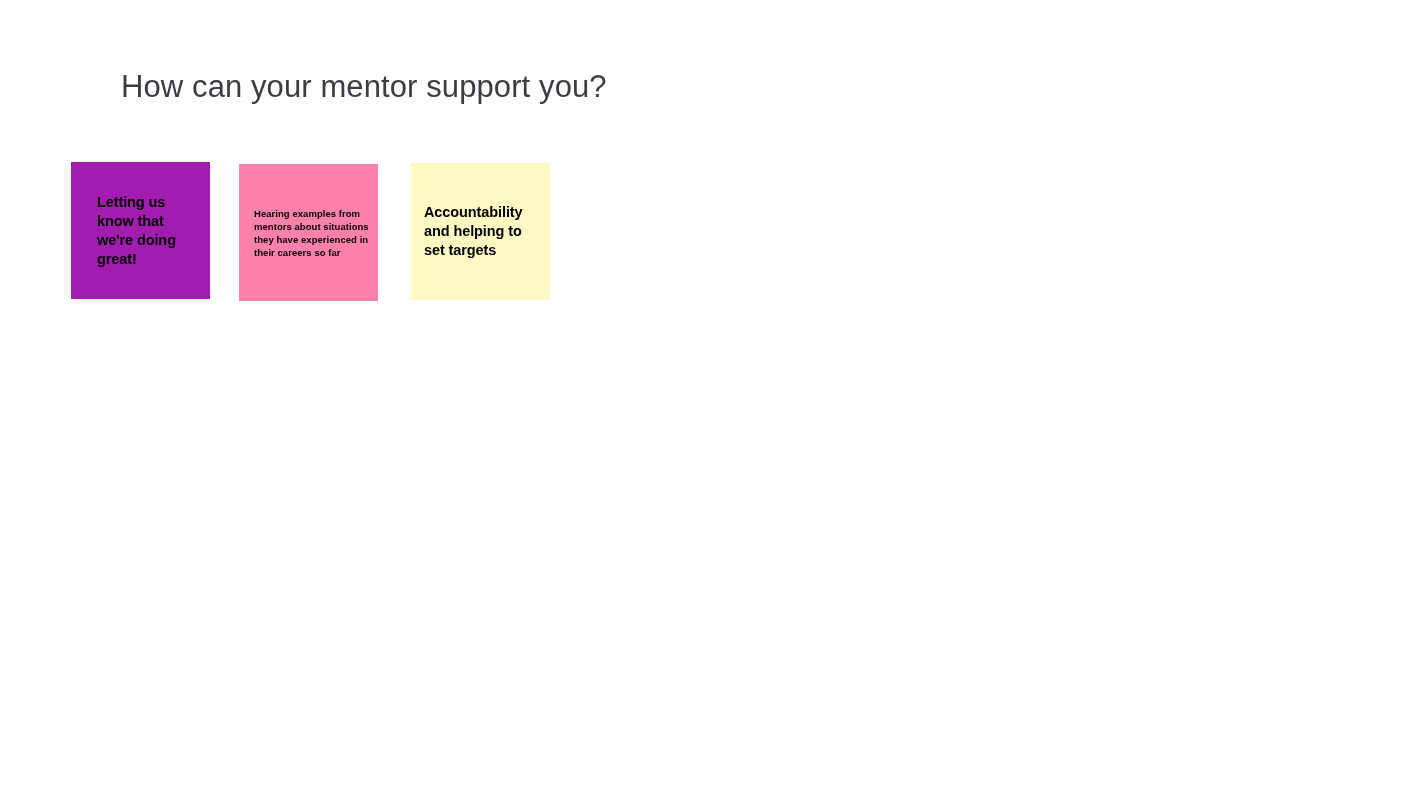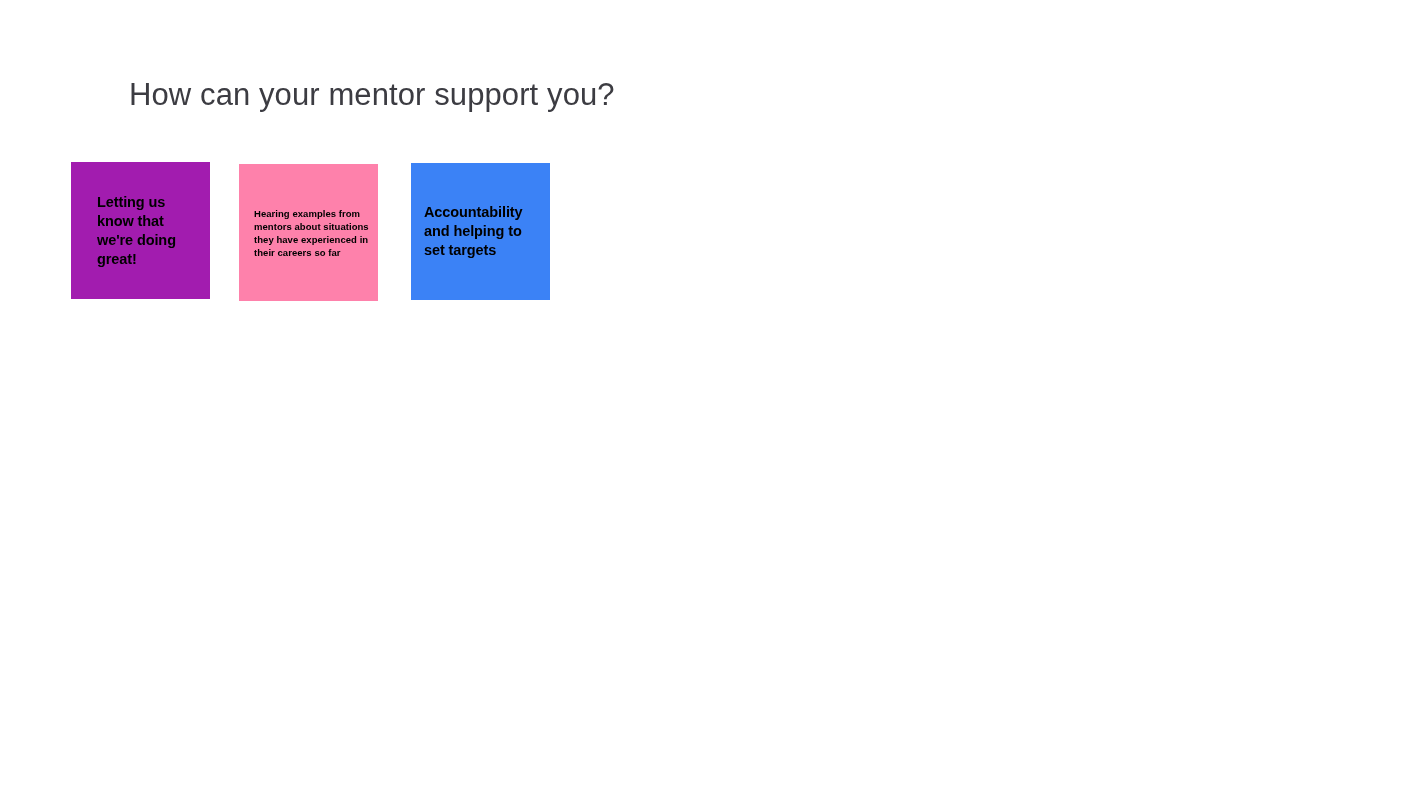--- a/index.html
+++ b/index.html
@@ -19,21 +19,21 @@
     width: 1422px;
     height: 800px;
     background: #ffffff;
   }
 
   
   #board-title {
     position: absolute;
     left: 121px;
     top: 66px;
-    margin: 8px;
+    margin: 0;
     font-family: "Liberation Sans", sans-serif;
     font-size: 31px;
     font-weight: 400;
     line-height: 42px;
     letter-spacing: 0.1px;
     color: #3c3c42;
     white-space: nowrap;
   }
 
   
@@ -96,21 +96,21 @@
     width: 115px;
     letter-spacing: 0.05px;
   }
 
   
   #note-3 {
     left: 411px;
     top: 163px;
     width: 139px;
     height: 137px;
-    background: #3b82f6;
+    background: #fef9c3;
     padding: 0 5px 0 13px;
   }
   #note-3 .sticky-note-text {
     font-size: 14.5px;
     line-height: 19px;
     width: 121px;
   }
 </style>
 </head>
 <body>

